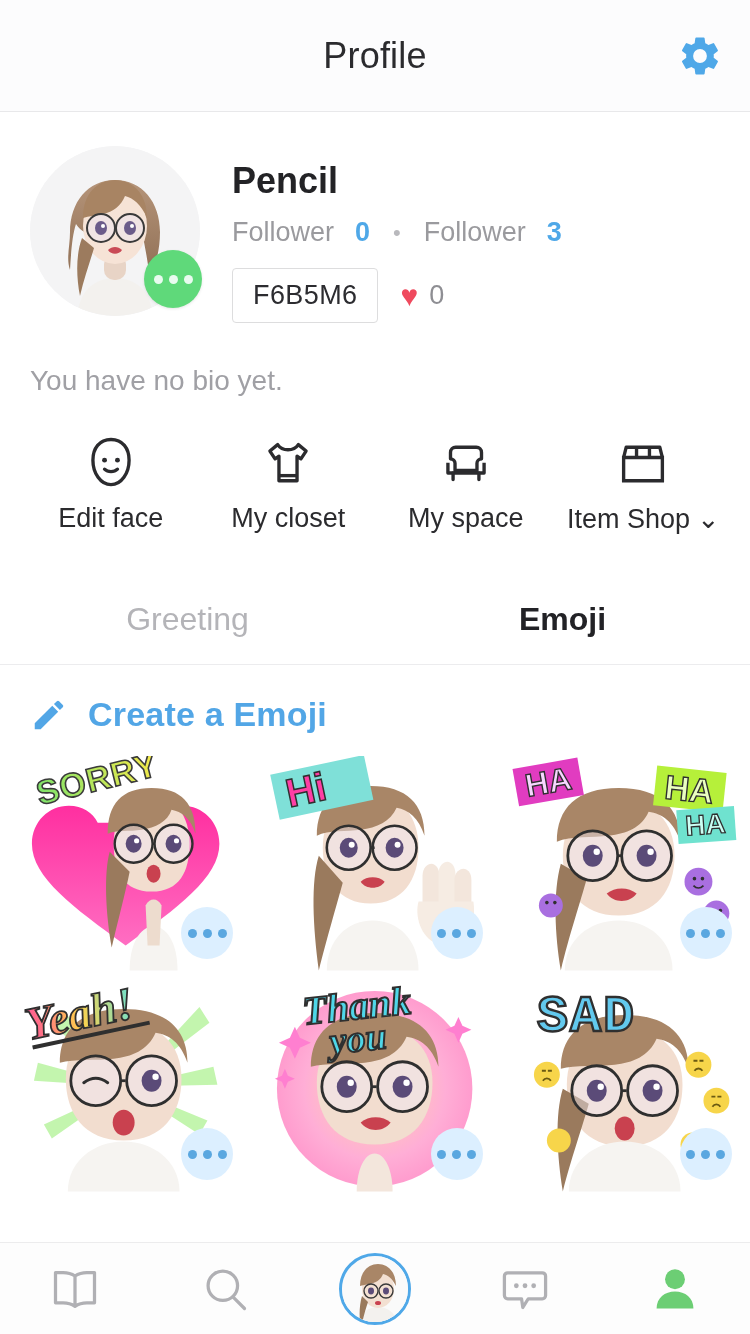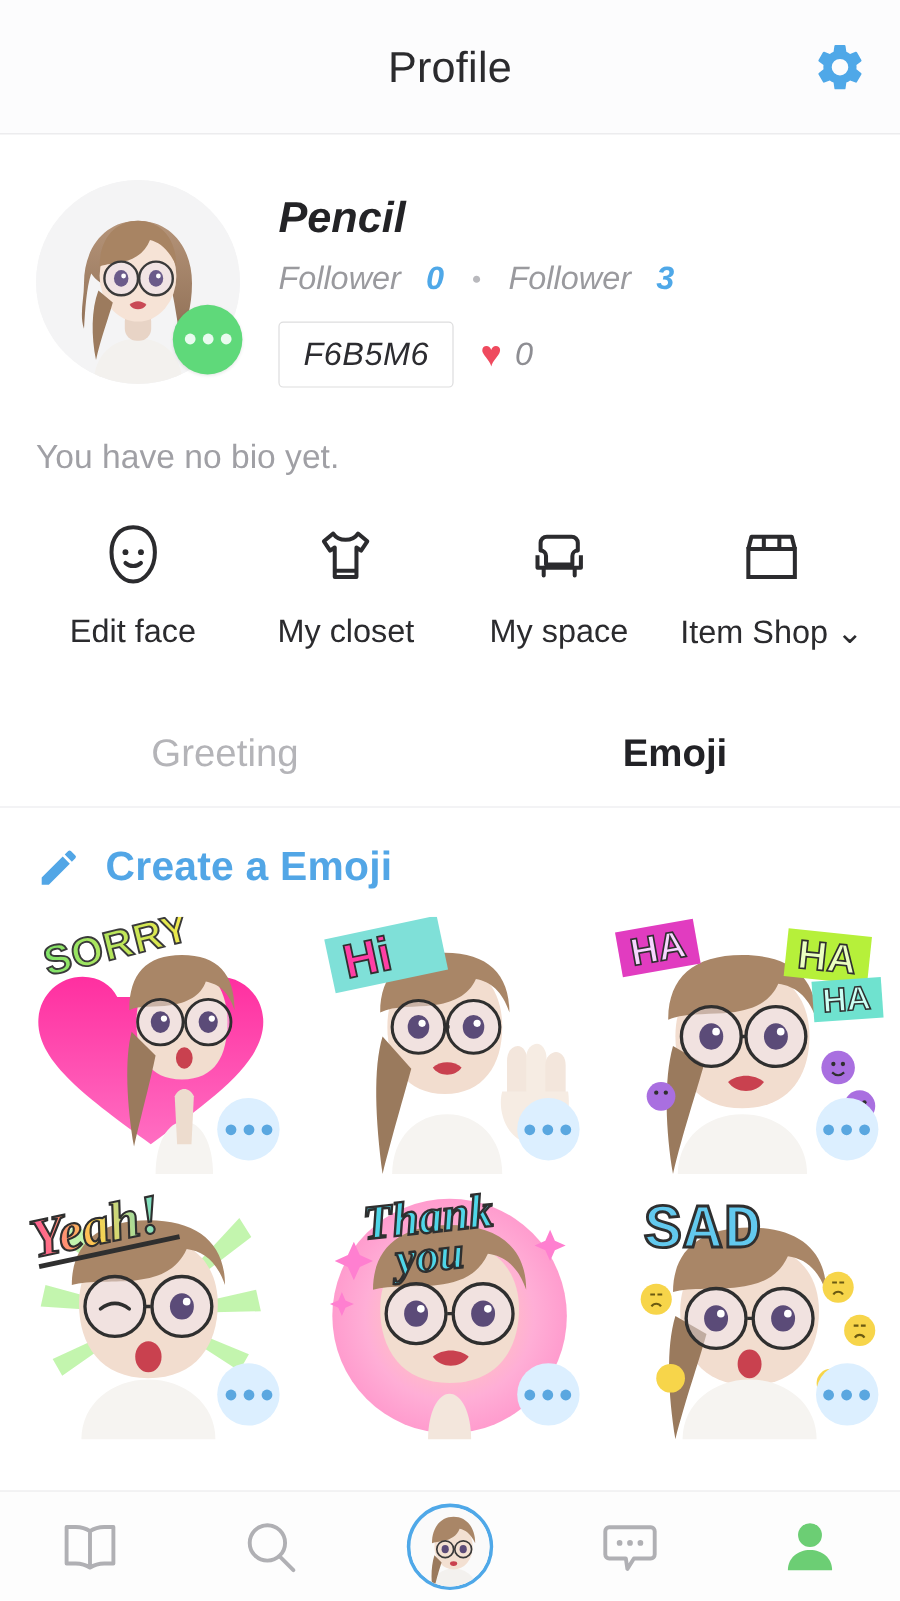--- a/index.html
+++ b/index.html
@@ -23,21 +23,21 @@
     font-size:36px; font-weight:400; color:#2b2b2e; letter-spacing:0.2px;
   }
   .gear-btn {
     position:absolute; right:22px; top:50%; transform:translateY(-50%);
     width:56px; height:56px; display:flex; align-items:center; justify-content:center;
   }
 
   
   .profile {
     padding:34px 30px 0 30px;
-    display:flex; align-items:center;font-style:italic;
+    display:flex; align-items:flex-start;
   }
   .avatar-wrap { position:relative; width:170px; height:170px; flex:0 0 170px; }
   .avatar-circle {
     width:170px; height:170px; border-radius:50%;
     background:#f4f4f5; overflow:hidden; position:relative;
   }
   .avatar-svg { position:absolute; left:0; top:0; width:170px; height:170px; }
   .avatar-badge {
     position:absolute; right:-2px; bottom:8px;
     width:58px; height:58px; border-radius:50%;
@@ -68,21 +68,21 @@
     font-size:28px; color:#a0a0a5;
   }
 
   
   .quickmenu {
     margin-top:36px;
     display:flex; align-items:flex-start;
     padding:0 18px 0 22px;
   }
   .qm-item {
-    flex:1; display:flex; flex-direction:column; align-items:center; gap:16px;
+    flex:1; display:flex; flex-direction:column; align-items:center; gap:8px;
   }
   .qm-icon { height:62px; display:flex; align-items:center; justify-content:center; }
   .qm-label {
     font-size:27px; color:#2b2b2e; display:flex; align-items:center; gap:7px; white-space:nowrap;
   }
   .chev { display:inline-block; }
 
   
   .tabs {
     margin-top:52px; display:flex; border-bottom:1px solid #ececee;

